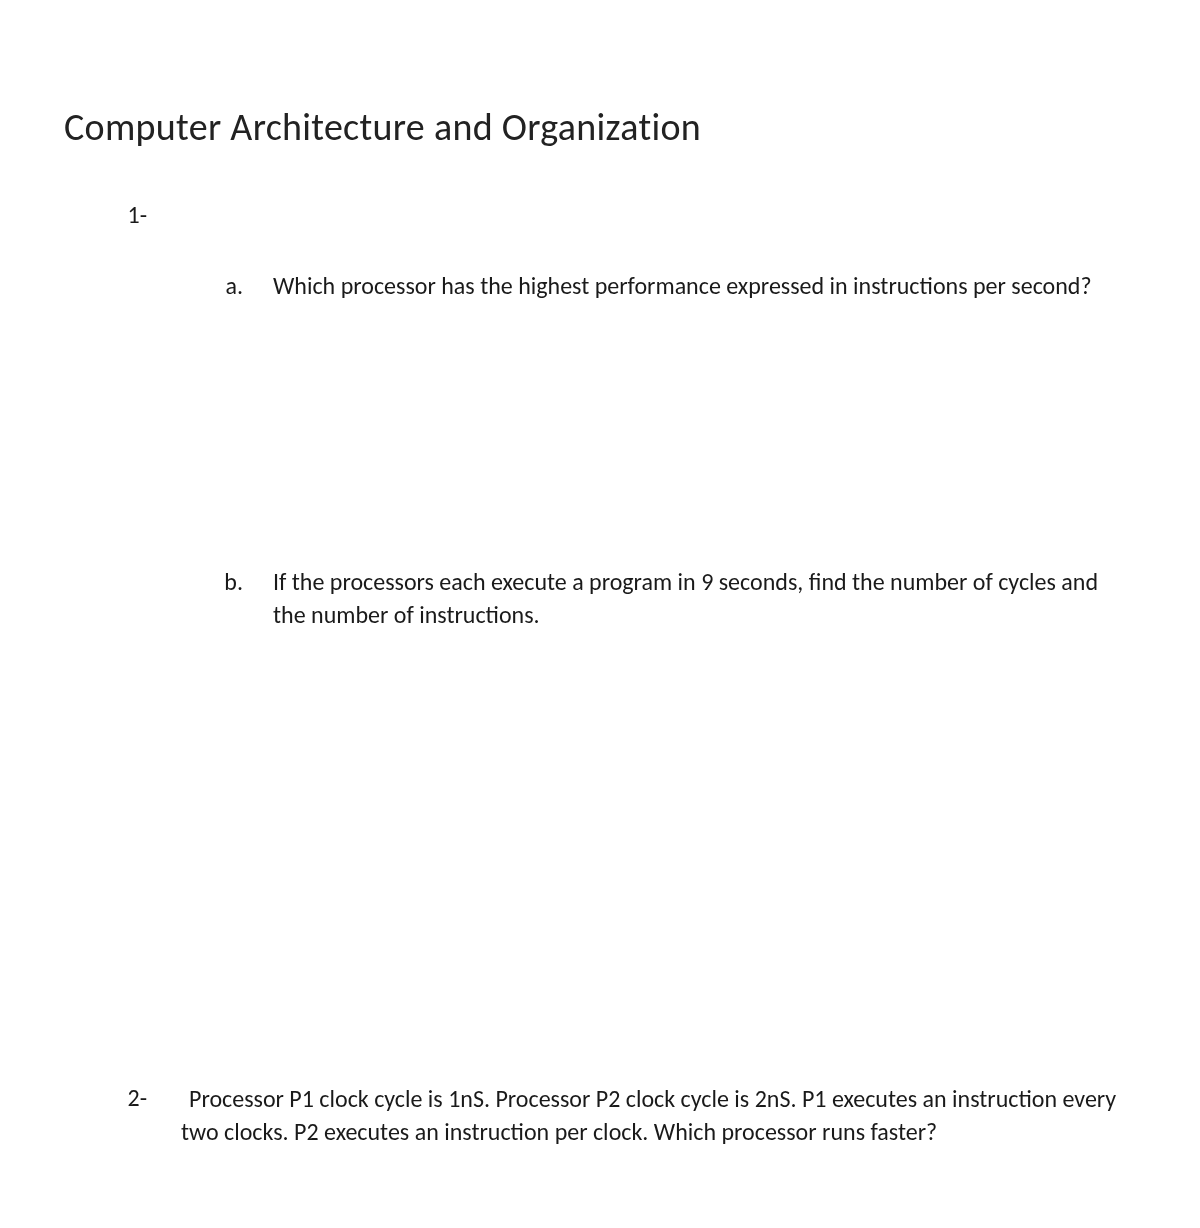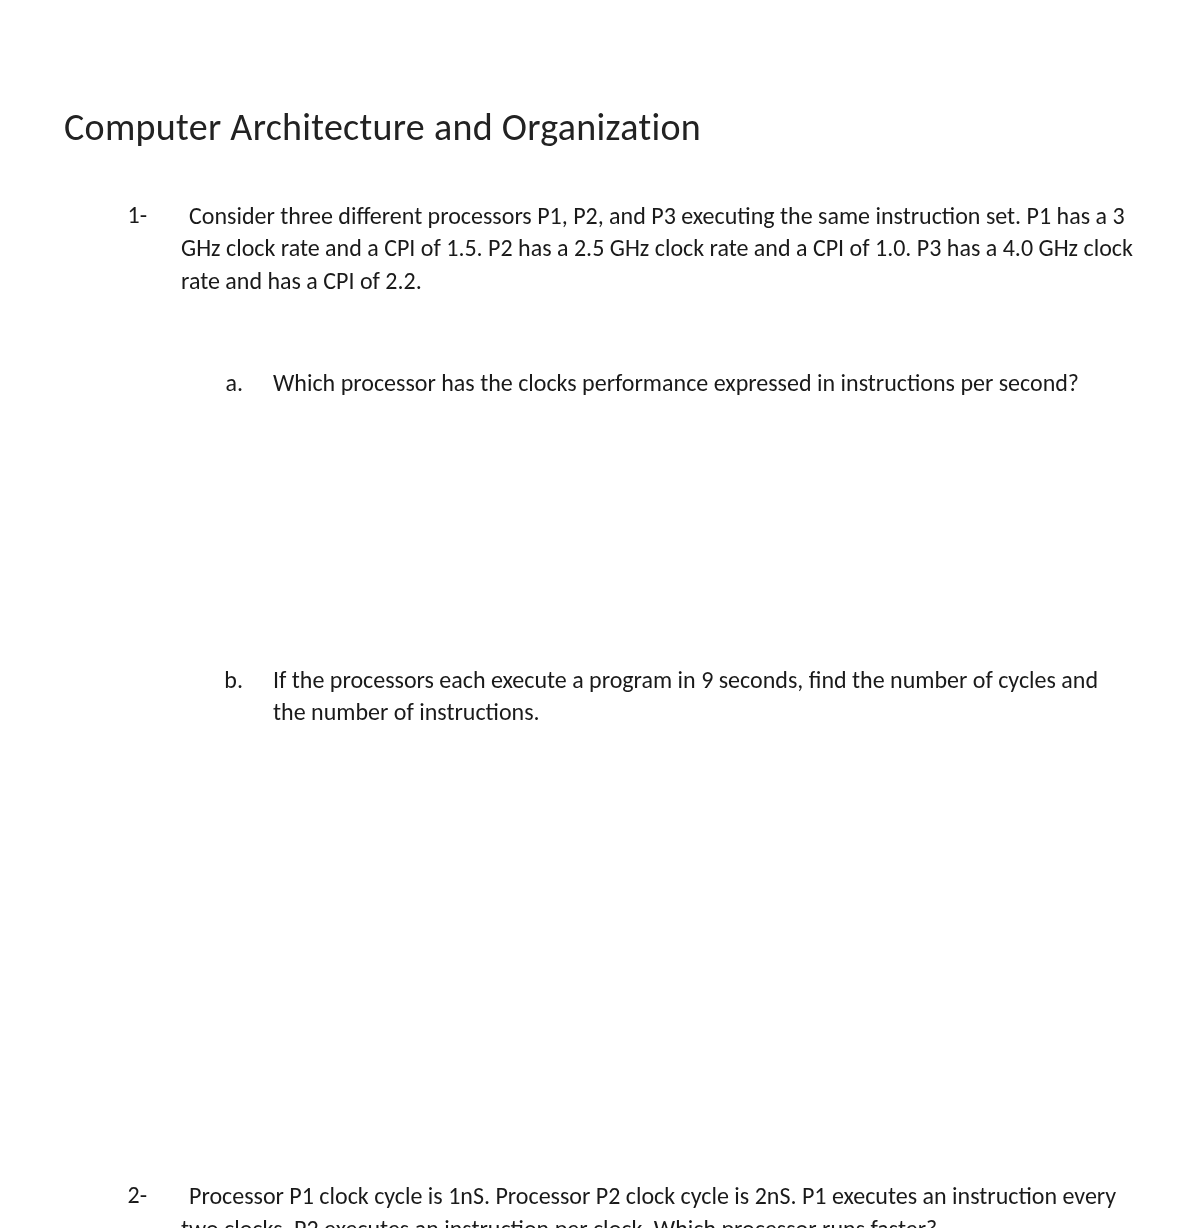--- a/index.html
+++ b/index.html
@@ -71,25 +71,24 @@
 </head>
 <body>
 
 <h1 class="title">Computer Architecture and Organization</h1>
 
 <div class="question-list">
 
   <div class="question-item">
     <div class="question-number">1-</div>
     <div class="question-body">
-      <span>Consider three different processors P1, P2, and P3 executing the same instruction set. P1 has a 3 GHz clock rate and a CPI of 1.5. P2 has a 2.5 GHz clock rate and a CPI of 1.0. P3 has a 4.0 GHz clock rate and has a CPI of 2.2.</span>
       <div class="sub-list">
         <div class="sub-item">
           <div class="sub-letter">a.</div>
-          <div class="sub-body">Which processor has the clocks performance expressed in instructions per second?</div>
+          <div class="sub-body">Which processor has the highest performance expressed in instructions per second?</div>
         </div>
         <div class="gap-small"></div>
         <div class="sub-item">
           <div class="sub-letter">b.</div>
           <div class="sub-body">If the processors each execute a program in 9 seconds, find the number of cycles and the number of instructions.</div>
         </div>
       </div>
     </div>
   </div>
 

